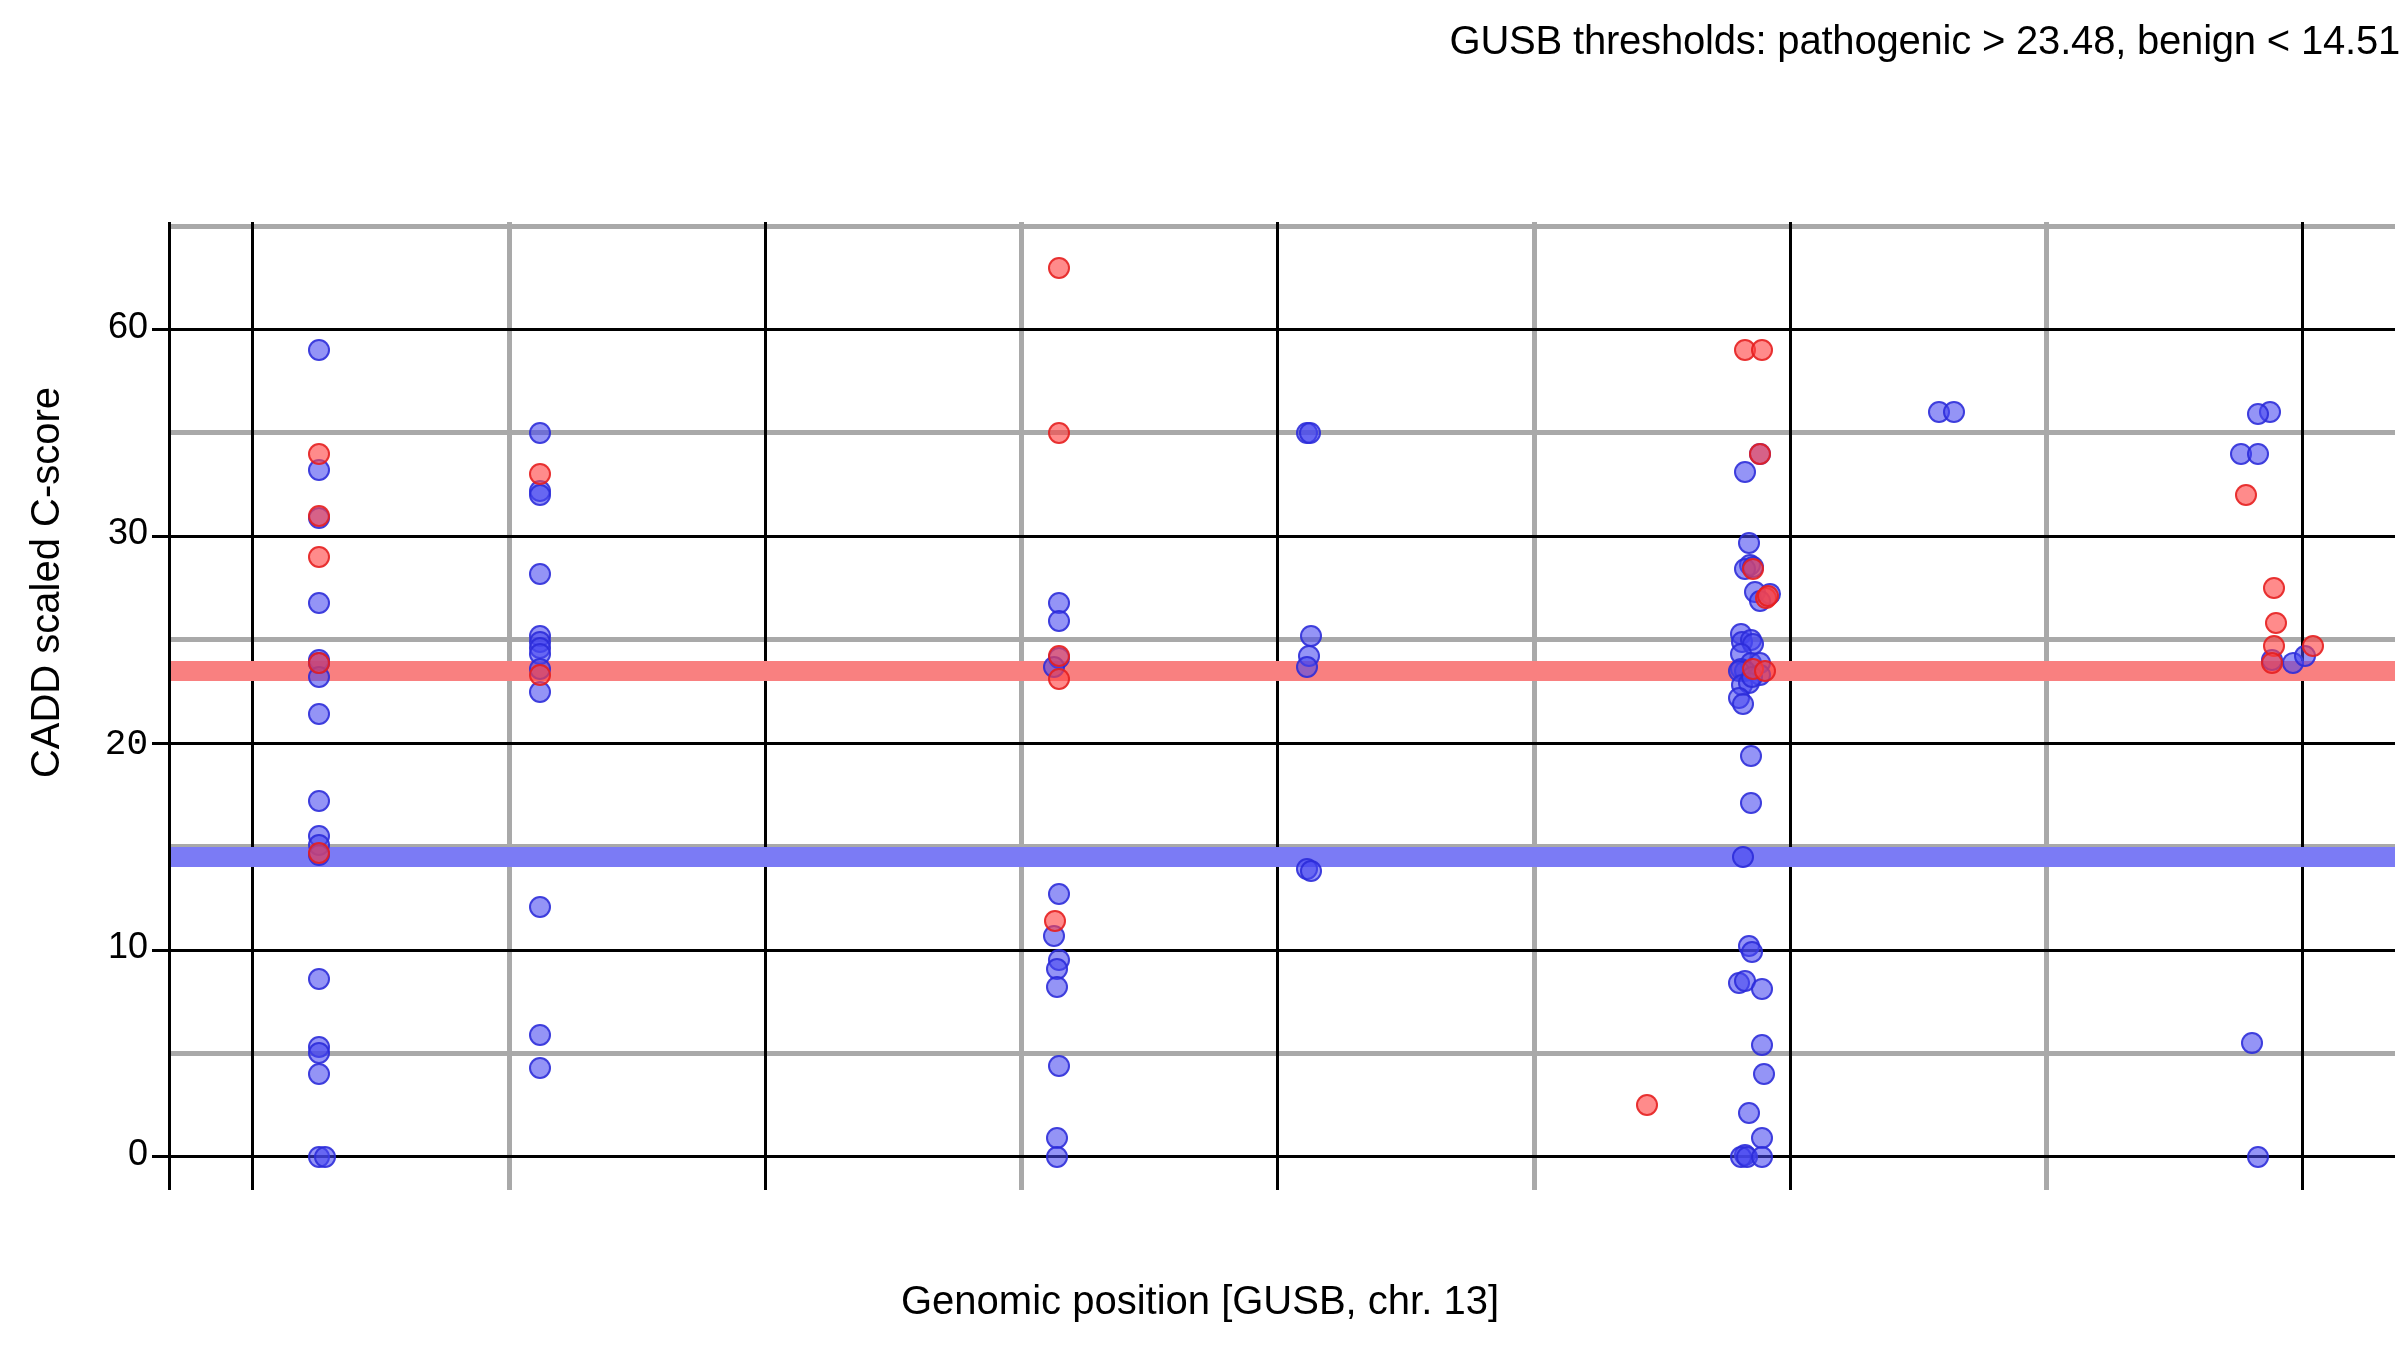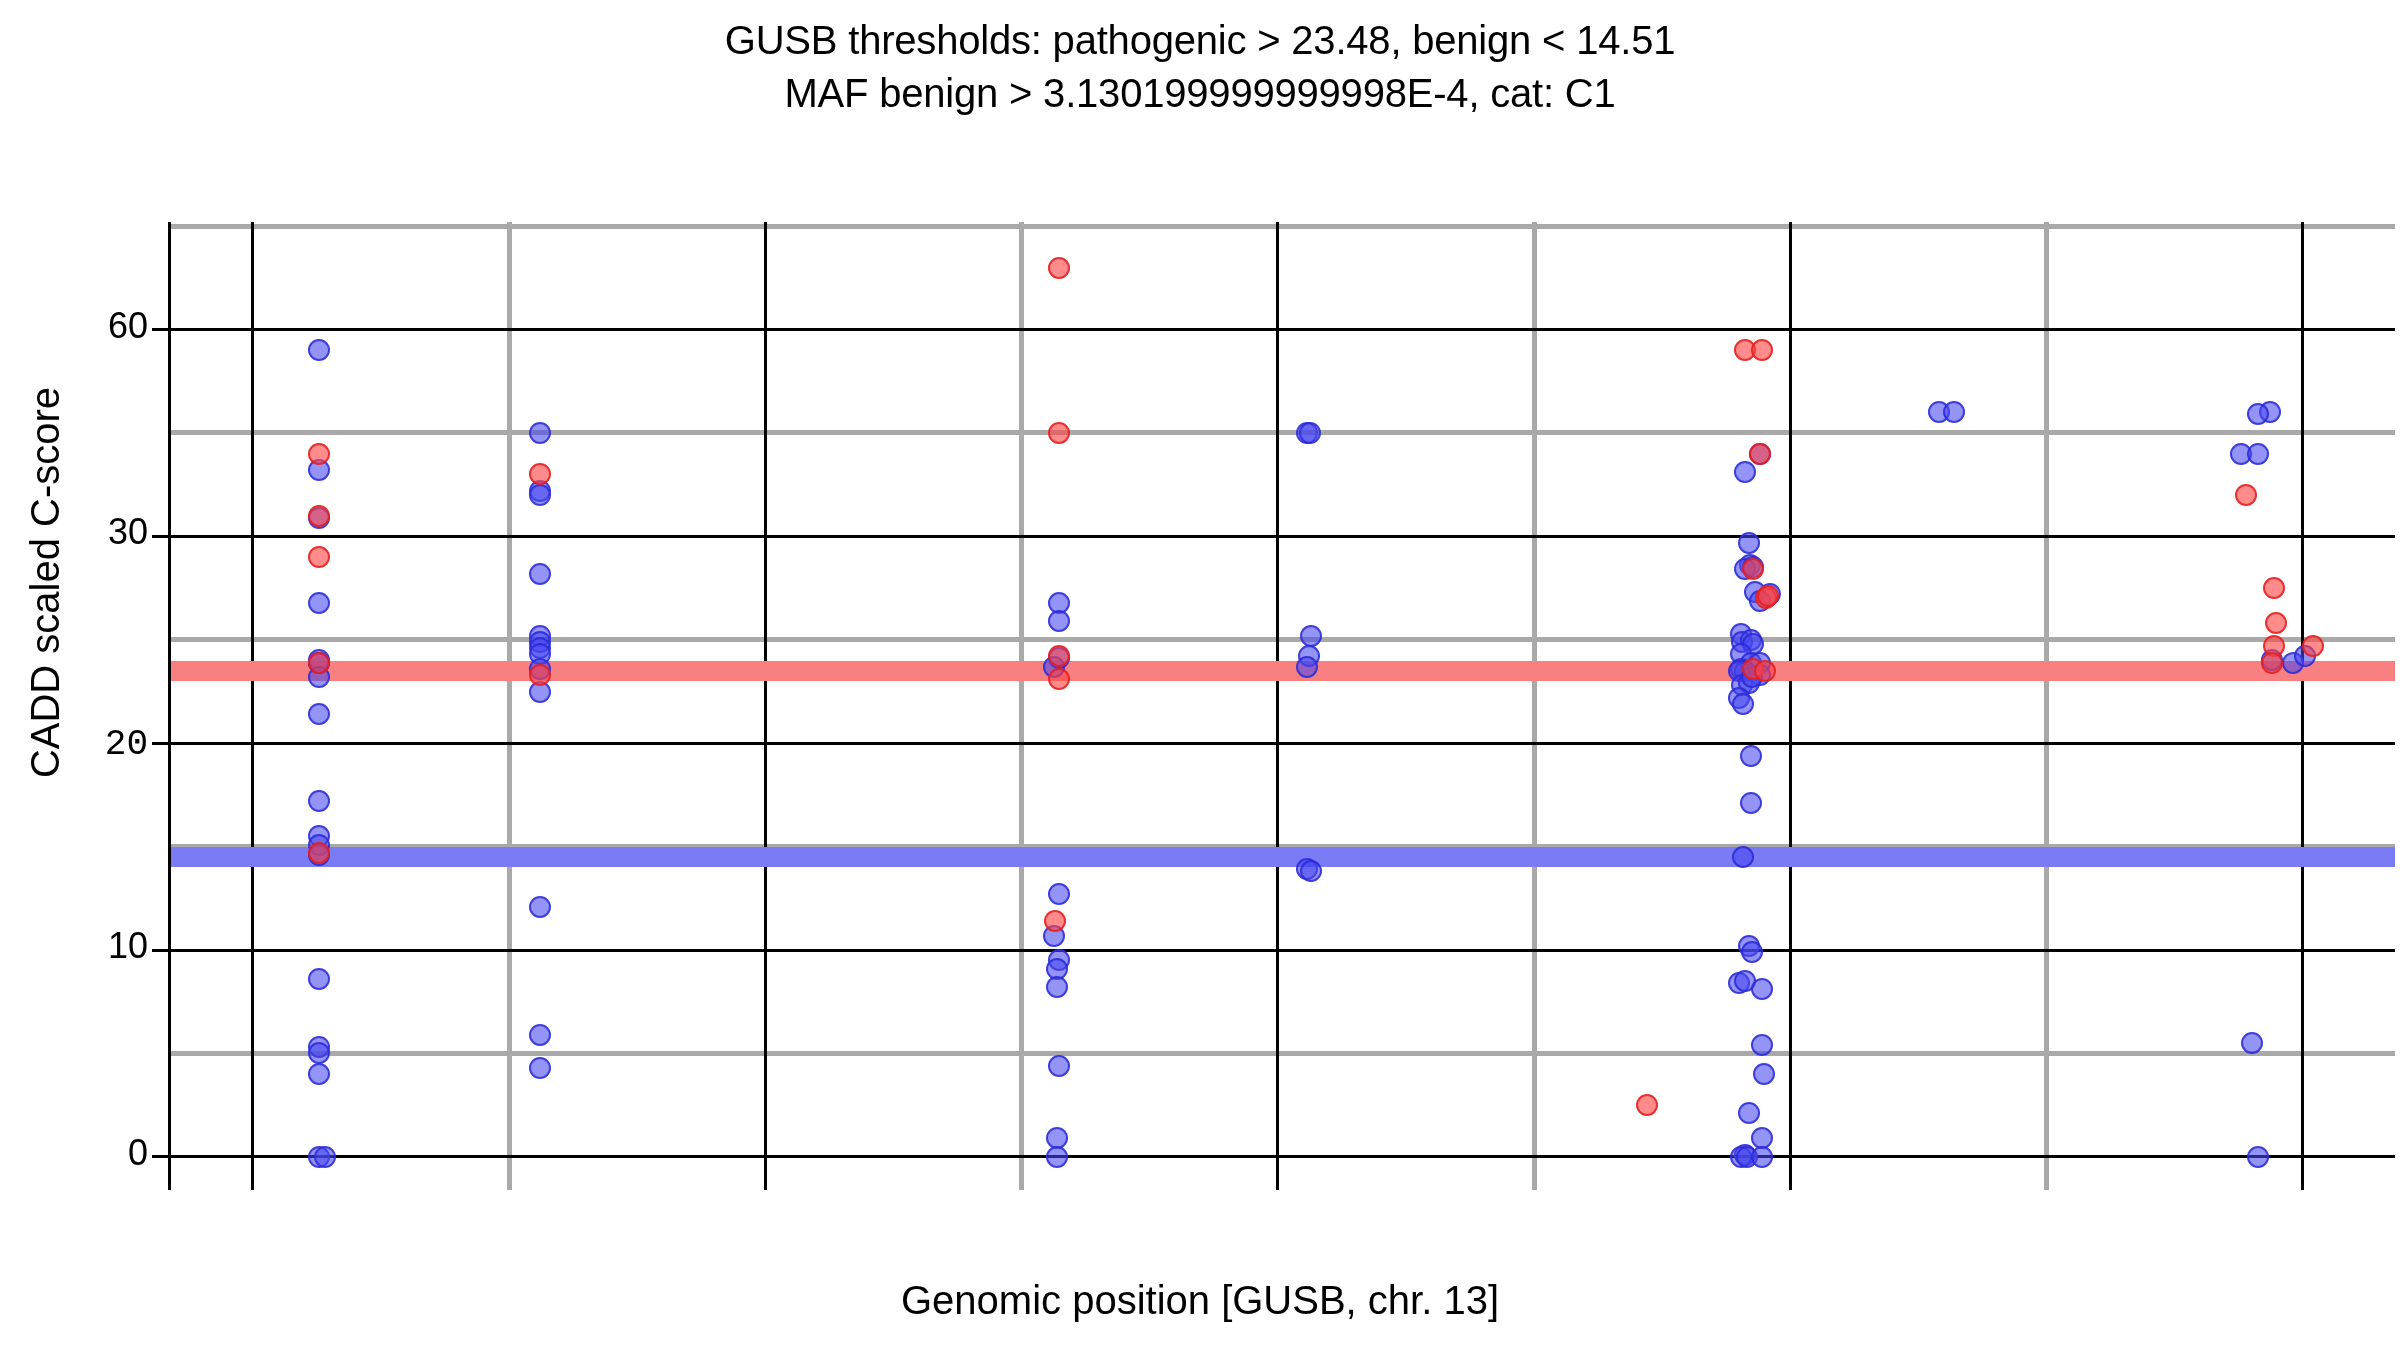--- a/index.html
+++ b/index.html
@@ -31,20 +31,21 @@
     width: 2400px;
     text-align: center;
     color: #000000;
     line-height: 1.33;
   }
   .title-line {
     font-size: 40px;
     font-family: "Liberation Sans", sans-serif;
     letter-spacing: -0.2px;
     white-space: nowrap;
+    text-align: right;
   }
 
   
   #plot-area {
     position: absolute;
     left: 168px;
     top: 222px;
     width: 2224px;
     height: 968px;
     border-left: 3px solid #000000;
@@ -193,21 +194,20 @@
     white-space: nowrap;
   }
 </style>
 </head>
 <body>
 
 <div id="figure">
 
   <div id="title-block">
     <div class="title-line">GUSB thresholds: pathogenic &gt; 23.48, benign &lt; 14.51</div>
-    <div class="title-line">MAF benign &gt; 3.130199999999998E-4, cat: C1</div>
   </div>
 
   <div id="ytick-wrap">
       <div class="ytick-label" style="top: 909.906px;">0</div>
       <div class="ytick-label" style="top: 703.068px;">10</div>
       <div class="ytick-label" style="top: 502px; font-family: Liberation Mono, monospace;">20</div>
       <div class="ytick-label" style="top: 289.393px;">30</div>
       <div class="ytick-label" style="top: 82.5556px;">60</div>
     </div>
   <div id="ytick-marks">

